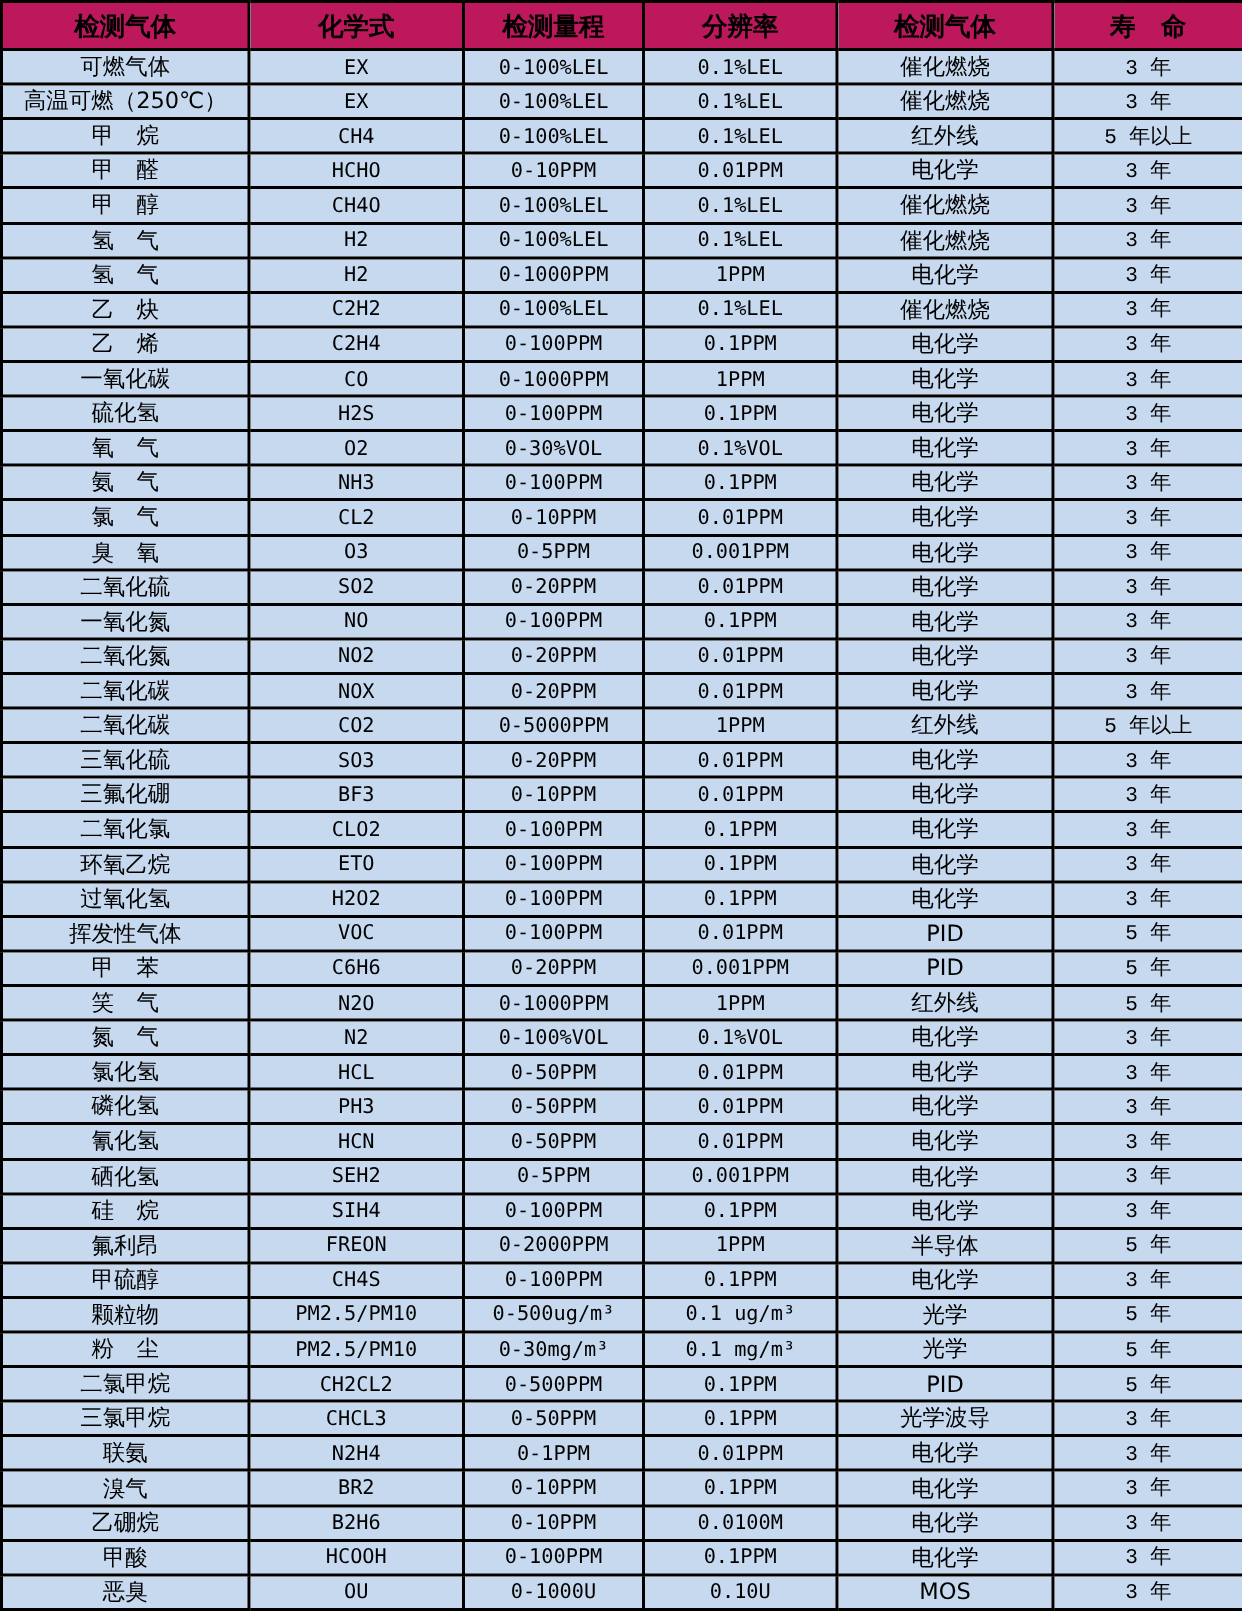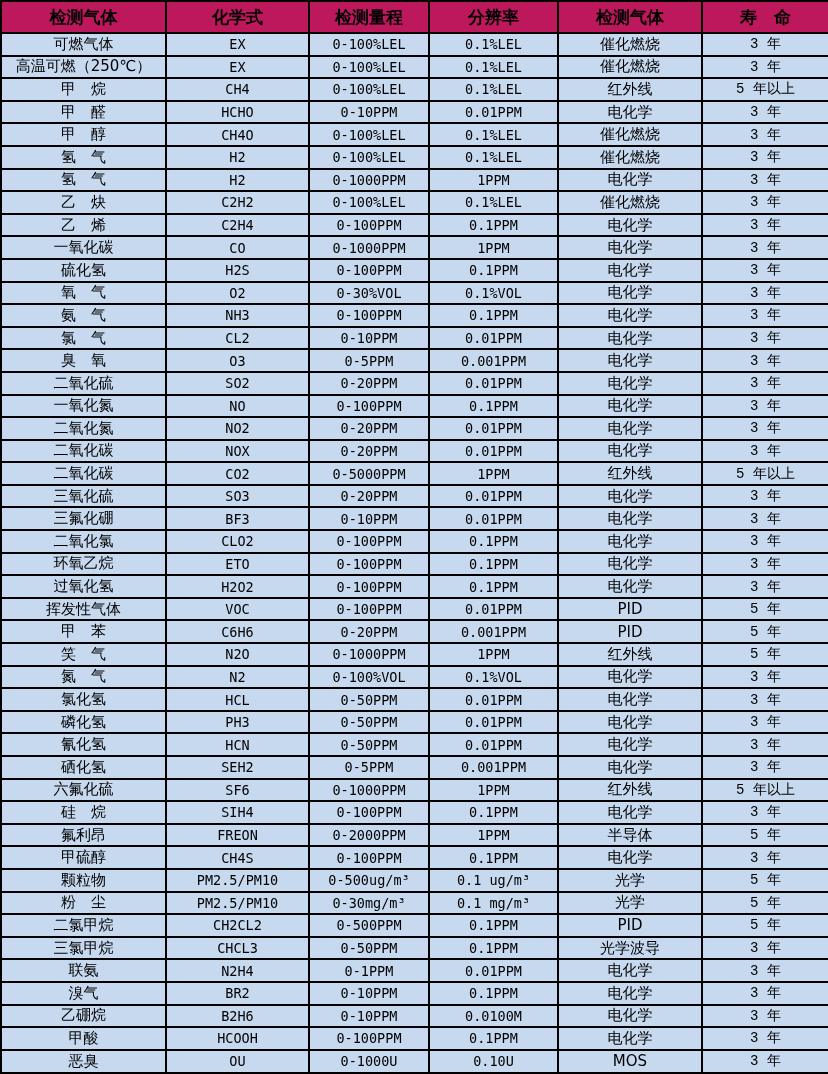--- a/index.html
+++ b/index.html
@@ -337,28 +337,20 @@
         </tr>
         <tr>
           <td class="c-name">硒化氢</td>
           <td class="c-latin">SEH2</td>
           <td class="c-latin">0-5PPM</td>
           <td class="c-latin">0.001PPM</td>
           <td class="c-principle">电化学</td>
           <td class="c-life">3 年</td>
         </tr>
         <tr>
-          <td class="c-name">六氟化硫</td>
-          <td class="c-latin">SF6</td>
-          <td class="c-latin">0-1000PPM</td>
-          <td class="c-latin">1PPM</td>
-          <td class="c-principle">红外线</td>
-          <td class="c-life">5 年以上</td>
-        </tr>
-        <tr>
           <td class="c-name">硅　烷</td>
           <td class="c-latin">SIH4</td>
           <td class="c-latin">0-100PPM</td>
           <td class="c-latin">0.1PPM</td>
           <td class="c-principle">电化学</td>
           <td class="c-life">3 年</td>
         </tr>
         <tr>
           <td class="c-name">氟利昂</td>
           <td class="c-latin">FREON</td>

